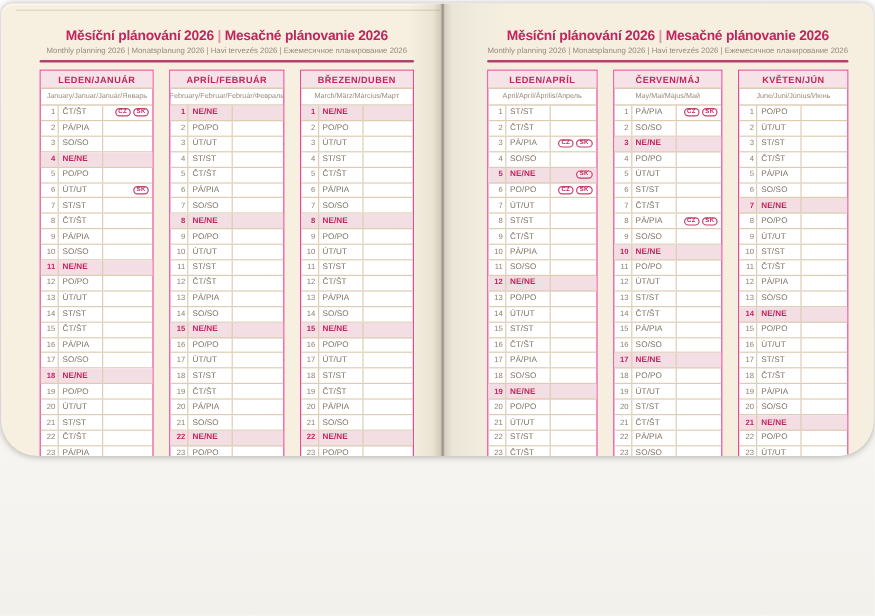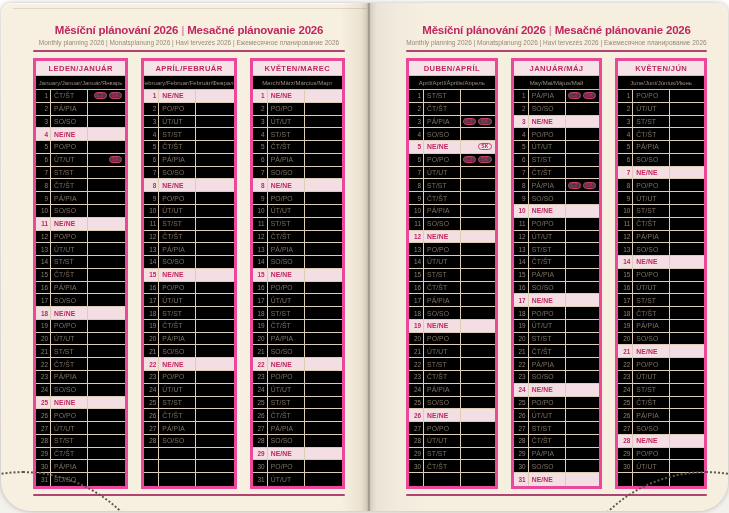--- a/index.html
+++ b/index.html
@@ -1,21 +1,21 @@
 <!DOCTYPE html>
 <html><head>
 <meta charset="utf-8">
 <style>
   html,body{margin:0;padding:0;}
   body{
     width:729px;height:513px;overflow:hidden;
     background:linear-gradient(#ffffff,#f3f1ec);
     font-family:"Liberation Sans",sans-serif;
   }
-  .photo{position:relative;width:729px;height:513px;}
+  .photo{position:relative;width:729px;height:382px;}
   .spread{
     position:absolute;left:1px;right:1px;top:3px;bottom:2px;
     background:#f7f0e0;
     border-radius:10px 10px 30px 30px;
     overflow:hidden;
     box-shadow:0 0 5px rgba(60,50,40,.35), inset 0 1px 2px rgba(255,255,255,.7);
     display:flex;
   }
   .spread::before{
     content:"";position:absolute;top:5px;left:12px;right:12px;height:1px;
@@ -39,21 +39,21 @@
   .title .sep{color:#dc94b0;padding:0 3px;font-weight:bold;}
   .subtitle{
     font-size:6.5px;color:#97887a;margin:0 0 4px;white-space:nowrap;letter-spacing:0;
   }
   .rule{height:2px;background:#ad4570;border-radius:1px;}
   .rule.top{margin-bottom:6px;}
   .rule.bottom{margin-top:5px;}
   .months{display:flex;gap:13px;height:431px;}
   .month{
     flex:1;display:grid;grid-template-rows:15px 14px repeat(31,1fr);
-    border:3px solid #ec4899;background:#000000;box-sizing:border-box;min-width:0;
+    border:1px solid #ec4899;background:#ffffff;box-sizing:border-box;min-width:0;
   }
   .m-head{
     background:#f6e3e8;color:#c0265e;font-weight:bold;font-size:7.6px;letter-spacing:.4px;
     display:flex;align-items:center;justify-content:center;border-bottom:1px solid #d5c3a8;
     white-space:nowrap;overflow:hidden;
   }
   .m-sub{
     color:#9b8c7b;font-size:6px;display:flex;align-items:center;justify-content:center;
     border-bottom:1px solid #d5c3a8;white-space:nowrap;overflow:hidden;
   }
@@ -415,21 +415,21 @@
               <span class="dow"></span>
               <span class="notes"></span>
             </div>
             <div class="day-row">
               <span class="num"></span>
               <span class="dow"></span>
               <span class="notes"></span>
             </div>
           </div>
           <div class="month">
-            <div class="m-head">KVĚTEN/MAREC</div>
+            <div class="m-head">BŘEZEN/DUBEN</div>
             <div class="m-sub">March/März/Március/Март</div>
             <div class="day-row sunday">
               <span class="num">1</span>
               <span class="dow">NE/NE</span>
               <span class="notes"></span>
             </div>
             <div class="day-row">
               <span class="num">2</span>
               <span class="dow">PO/PO</span>
               <span class="notes"></span>
@@ -585,21 +585,21 @@
     </section>
 
     <section class="page right">
       <header>
         <h1 class="title"><span>Měsíční plánování 2026</span><span class="sep">|</span><span>Mesačné plánovanie 2026</span></h1>
         <p class="subtitle">Monthly planning 2026 | Monatsplanung 2026 | Havi tervezés 2026 | Ежемесячное планирование 2026</p>
         <div class="rule top"></div>
       </header>
       <div class="months">
           <div class="month">
-            <div class="m-head">DUBEN/APRÍL</div>
+            <div class="m-head">LEDEN/APRÍL</div>
             <div class="m-sub">April/Apríl/Április/Апрель</div>
             <div class="day-row">
               <span class="num">1</span>
               <span class="dow">ST/ST</span>
               <span class="notes"></span>
             </div>
             <div class="day-row">
               <span class="num">2</span>
               <span class="dow">ČT/ŠT</span>
               <span class="notes"></span>
@@ -752,21 +752,21 @@
               <span class="dow">ČT/ŠT</span>
               <span class="notes"></span>
             </div>
             <div class="day-row">
               <span class="num"></span>
               <span class="dow"></span>
               <span class="notes"></span>
             </div>
           </div>
           <div class="month">
-            <div class="m-head">JANUÁR/MÁJ</div>
+            <div class="m-head">ČERVEN/MÁJ</div>
             <div class="m-sub">May/Mai/Május/Май</div>
             <div class="day-row">
               <span class="num">1</span>
               <span class="dow">PÁ/PIA</span>
               <span class="notes">
                 <span class="badge">CZ</span>
                 <span class="badge">SK</span>
               </span>
             </div>
             <div class="day-row">

